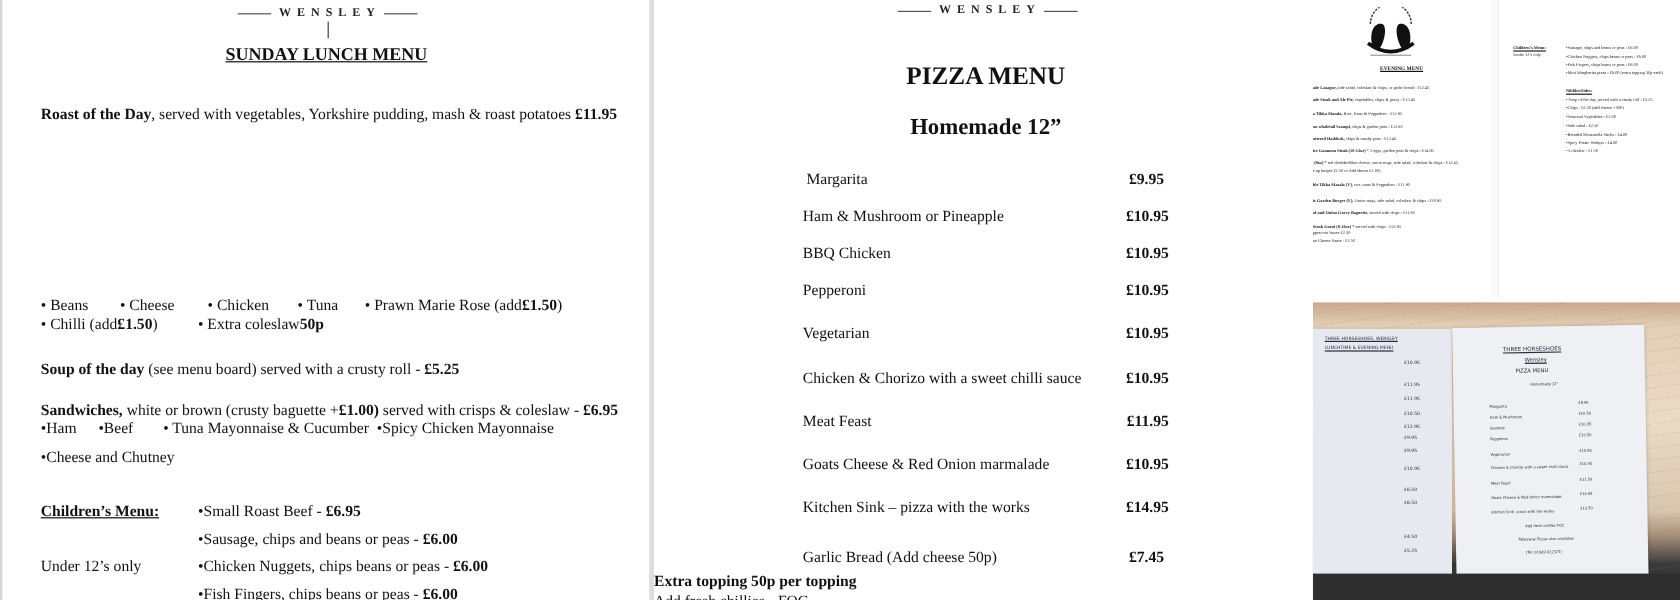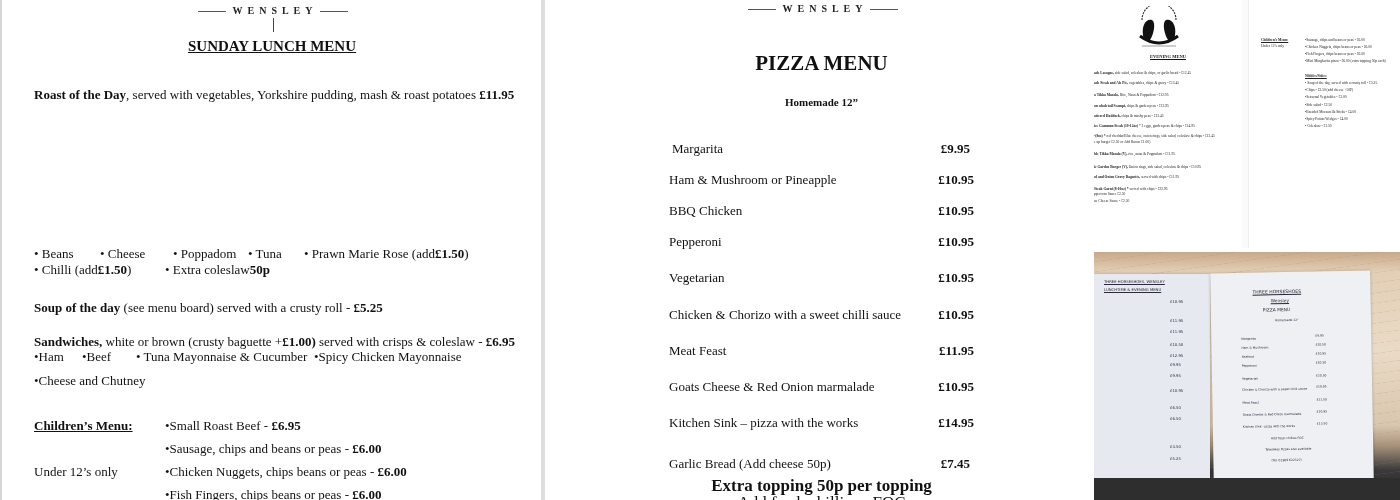--- a/index.html
+++ b/index.html
@@ -19,25 +19,25 @@
     #sunday-logo { left: 196px; width: 150px; }
     #pizza-logo { left: 203px; width: 150px; top: 2px; }
 
     .sunday-title { position: absolute; left: 0; width: 540px; top: 38px; text-align: center; font-size: 15px; font-weight: bold; text-decoration: underline; }
 
     .line { position: absolute; left: 32px; font-size: 13px; line-height: 16px; white-space: nowrap; }
     .line b { font-weight: bold; }
     .opts span { display: inline-block; }
 
     .pizza-title { position: absolute; left: 0; width: 553px; top: 51px; text-align: center; font-size: 21px; font-weight: bold; }
-    .pizza-sub { position: absolute; left: 0; width: 553px; top: 96px; text-align: center; font-size: 11px; font-weight: bold; }
+    .pizza-sub { position: absolute; left: 0; width: 553px; top: 96px; text-align: center; font-size: 19px; font-weight: bold; }
     .pz-row { position: absolute; left: 124px; width: 305px; font-size: 13px; line-height: 16px; white-space: nowrap; }
     .pz-name { position: absolute; left: 0; }
     .pz-price { position: absolute; right: 0; font-weight: bold; }
-    .pz-footer { position: absolute; left: 0; width: 553px; text-align: center; font-size: 17px; white-space: nowrap; }
+    .pz-footer { position: absolute; left: 0; width: 553px; text-align: left; font-size: 13px; white-space: nowrap; }
 
     
     .thumb-evening { position: absolute; left: 0; top: 0; width: 306px; height: 248px; background: #fafafa; }
     .ev-left { position: absolute; left: 0; top: 0; width: 148px; height: 248px; background: #fff; }
     .ev-right { position: absolute; left: 154px; top: 0; width: 152px; height: 248px; background: #fff; border-left: 1px solid #eee; }
     .ev-logo { position: absolute; left: 40px; top: 6px; width: 50px; height: 42px; }
     .ev-title { position: absolute; left: 0; width: 148px; top: 54px; text-align: center; font-size: 4.5px; font-weight: bold; text-decoration: underline; }
     .tiny { position: absolute; font-size: 3.6px; line-height: 4px; white-space: nowrap; color: #222; }
     .tiny b { font-weight: bold; }
 
@@ -60,21 +60,21 @@
     <div class="wordmark">WENSLEY</div>
     <div class="rule"></div>
     <div class="stem"></div>
   </div>
   <div class="sunday-title">SUNDAY LUNCH MENU</div>
 
   <div class="line" style="top:87px">
     <b>Roast of the Day</b><span>, served with vegetables, Yorkshire pudding, mash &amp; roast potatoes </span><b>£11.95</b>
   </div>
   <div class="line opts" style="top:246px">
-    <span style="width:66px">• Beans</span><span style="width:73px">• Cheese</span><span style="width:75px">• Poppadom</span><span style="width:56px">• Tuna</span><span><span>• Prawn Marie Rose (add </span><b>£1.50</b>)</span>
+    <span style="width:66px">• Beans</span><span style="width:73px">• Cheese</span><span style="width:75px">• Chicken</span><span style="width:56px">• Tuna</span><span><span>• Prawn Marie Rose (add </span><b>£1.50</b>)</span>
   </div>
   <div class="line opts" style="top:262px">
     <span style="width:131px"><span>• Chilli (add </span><b>£1.50</b>)</span><span><span>• Extra coleslaw </span><b>50p</b></span>
   </div>
   <div class="line" style="top:300px">
     <b>Soup of the day</b><span> (see menu board) served with a crusty roll - </span><b>£5.25</b>
   </div>
   <div class="line" style="top:334px">
     <b>Sandwiches,</b><span> white or brown (crusty baguette +</span><b>£1.00)</b><span> served with crisps &amp; coleslaw - </span><b>£6.95</b>
   </div>

